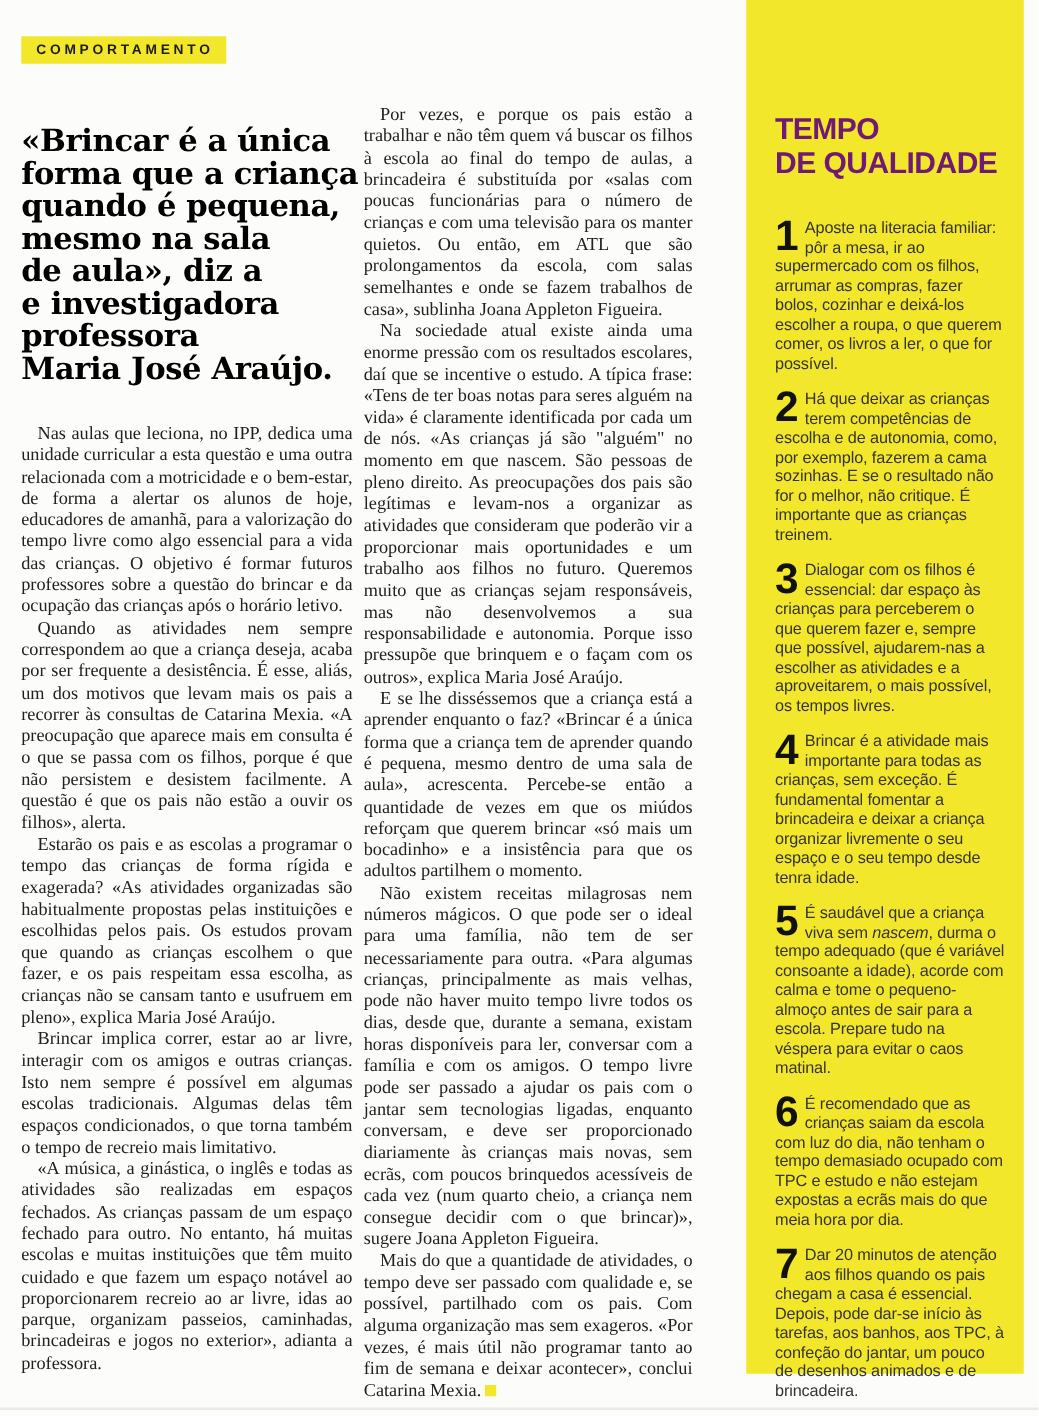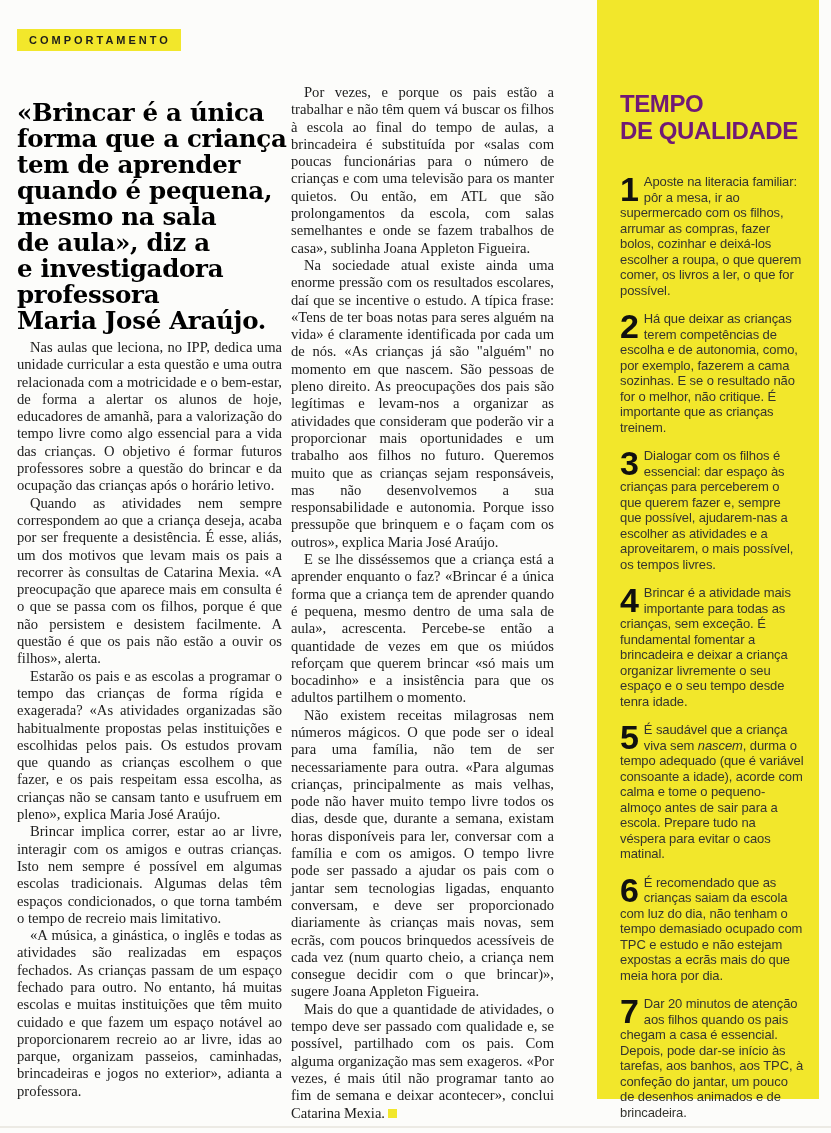--- a/index.html
+++ b/index.html
@@ -92,21 +92,20 @@
 </head>
 <body>
 
 <div class="page">
 
   <div class="tag">COMPORTAMENTO</div>
 
   <div class="headline">
     <div>«Brincar é a única</div>
     <div>forma que a criança</div>
-    <div>tem de aprender</div>
     <div>quando é pequena,</div>
     <div>mesmo na sala</div>
     <div>de aula», diz a</div>
     <div>e investigadora</div>
     <div>professora</div>
     <div>Maria José Araújo.</div>
   </div>
 
   <div class="bodycol col-left">
     <p>Nas aulas que leciona, no IPP, dedica uma unidade curricular a esta questão e uma outra relacionada com a motricidade e o bem-estar, de forma a alertar os alunos de hoje, educadores de amanhã, para a valorização do tempo livre como algo essencial para a vida das crianças. O objetivo é formar futuros professores sobre a questão do brincar e da ocupação das crianças após o horário letivo.</p>

